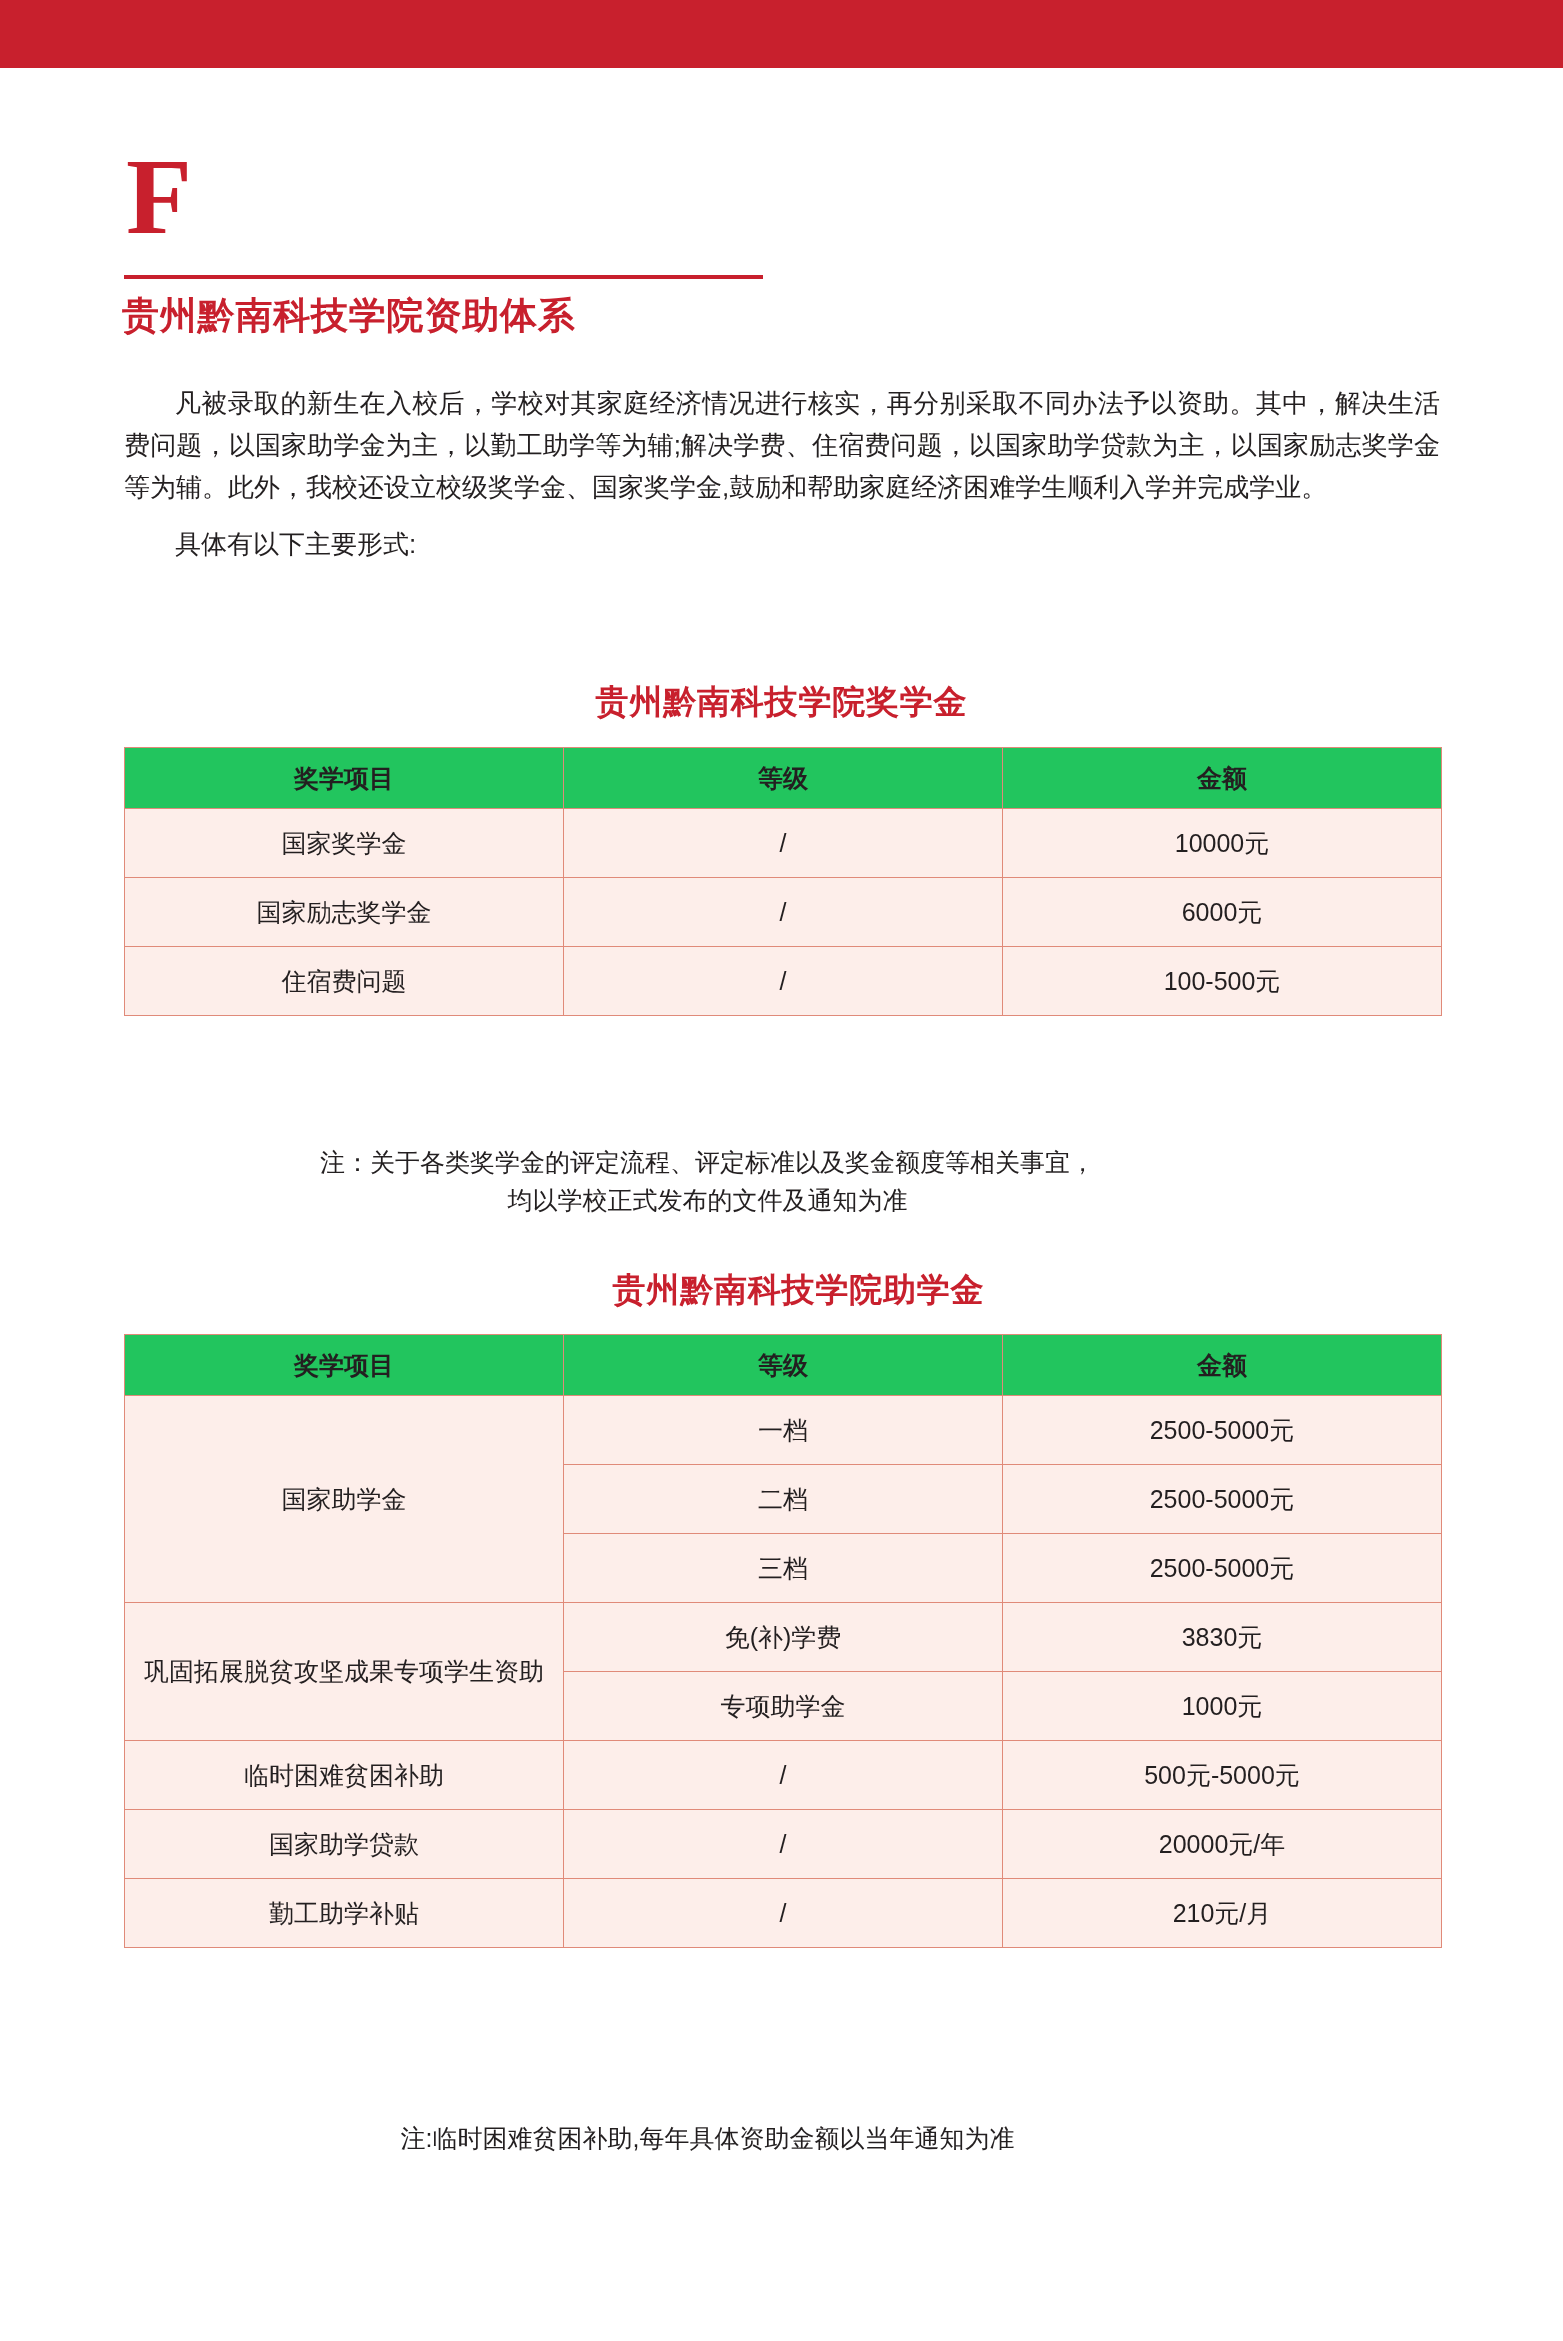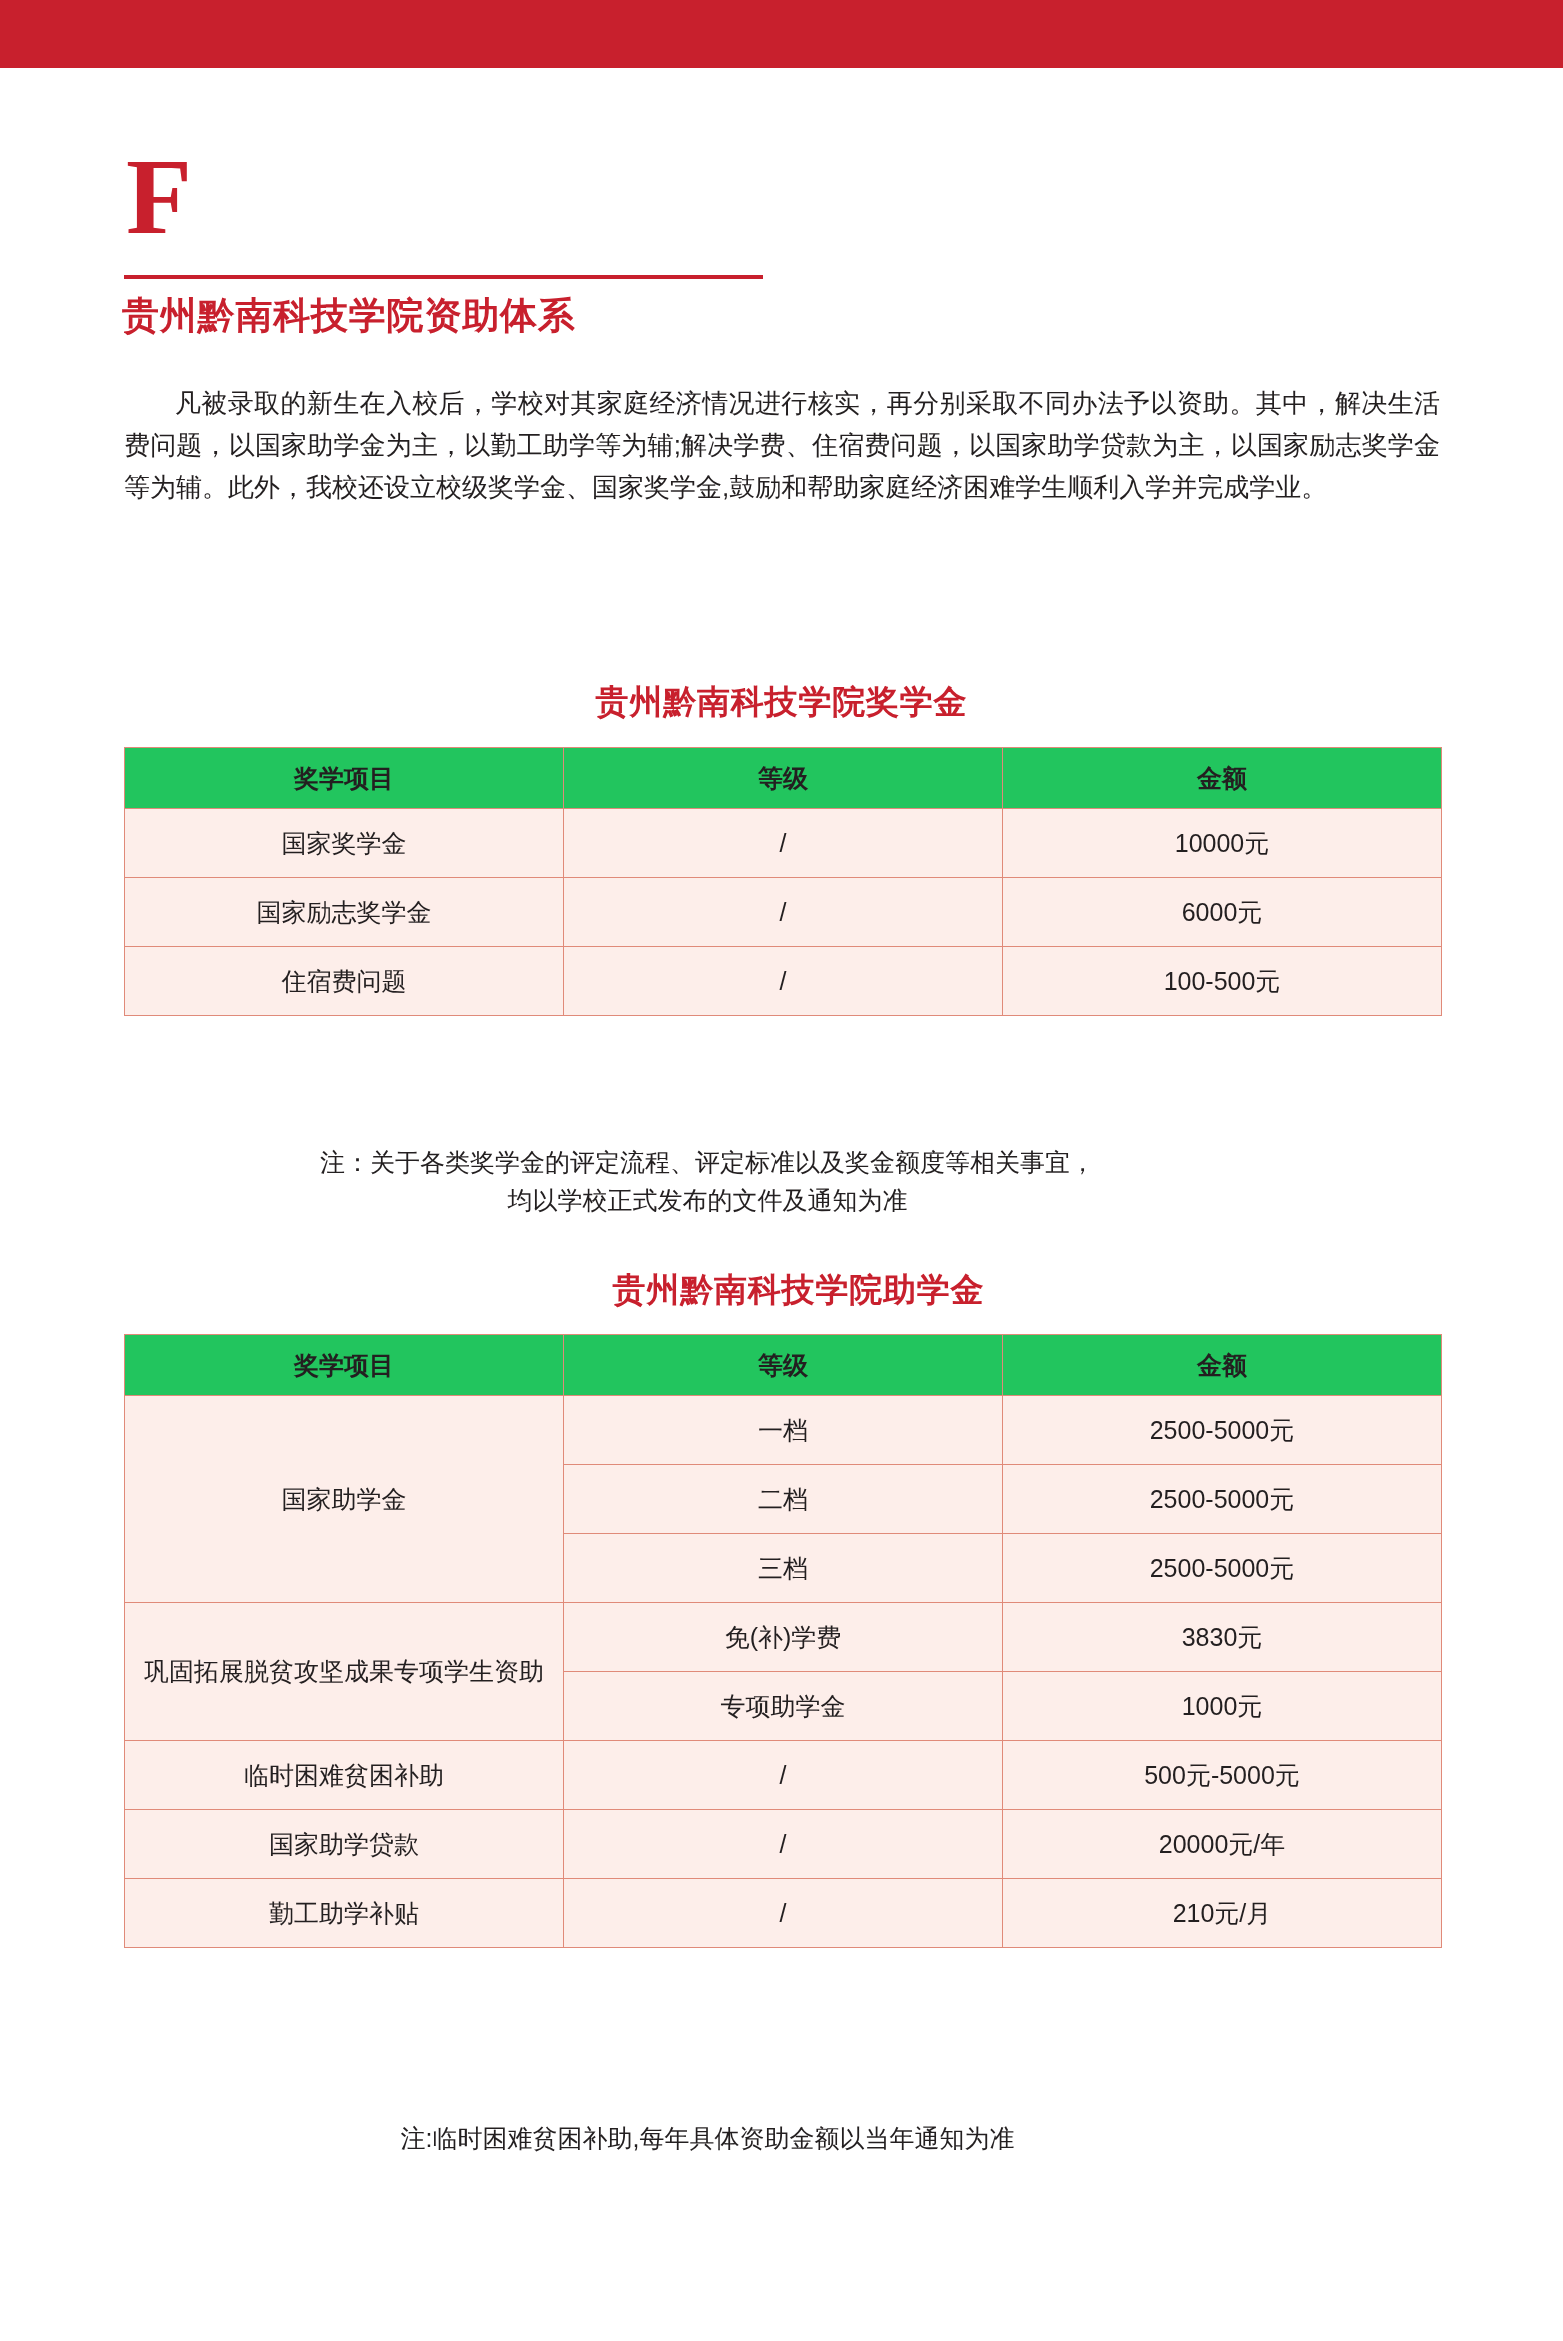--- a/index.html
+++ b/index.html
@@ -144,20 +144,21 @@
 <div class="top-bar"></div>
 
 <div class="page">
 
   <div class="section-letter">F</div>
   <div class="letter-rule"></div>
   <div class="section-title">贵州黔南科技学院资助体系</div>
 
   <div class="body-text">
     <p class="indent">凡被录取的新生在入校后，学校对其家庭经济情况进行核实，再分别采取不同办法予以资助。其中，解决生活费问题，以国家助学金为主，以勤工助学等为辅;解决学费、住宿费问题，以国家助学贷款为主，以国家励志奖学金等为辅。此外，我校还设立校级奖学金、国家奖学金,鼓励和帮助家庭经济困难学生顺利入学并完成学业。</p>
+    <p class="indent second">具体有以下主要形式:</p>
   </div>
 
   <div class="table-heading heading-1">贵州黔南科技学院奖学金</div>
 
   <table class="award t1">
     <colgroup>
       <col class="col-a">
         <col class="col-b">
         <col class="col-c">
     </colgroup>

